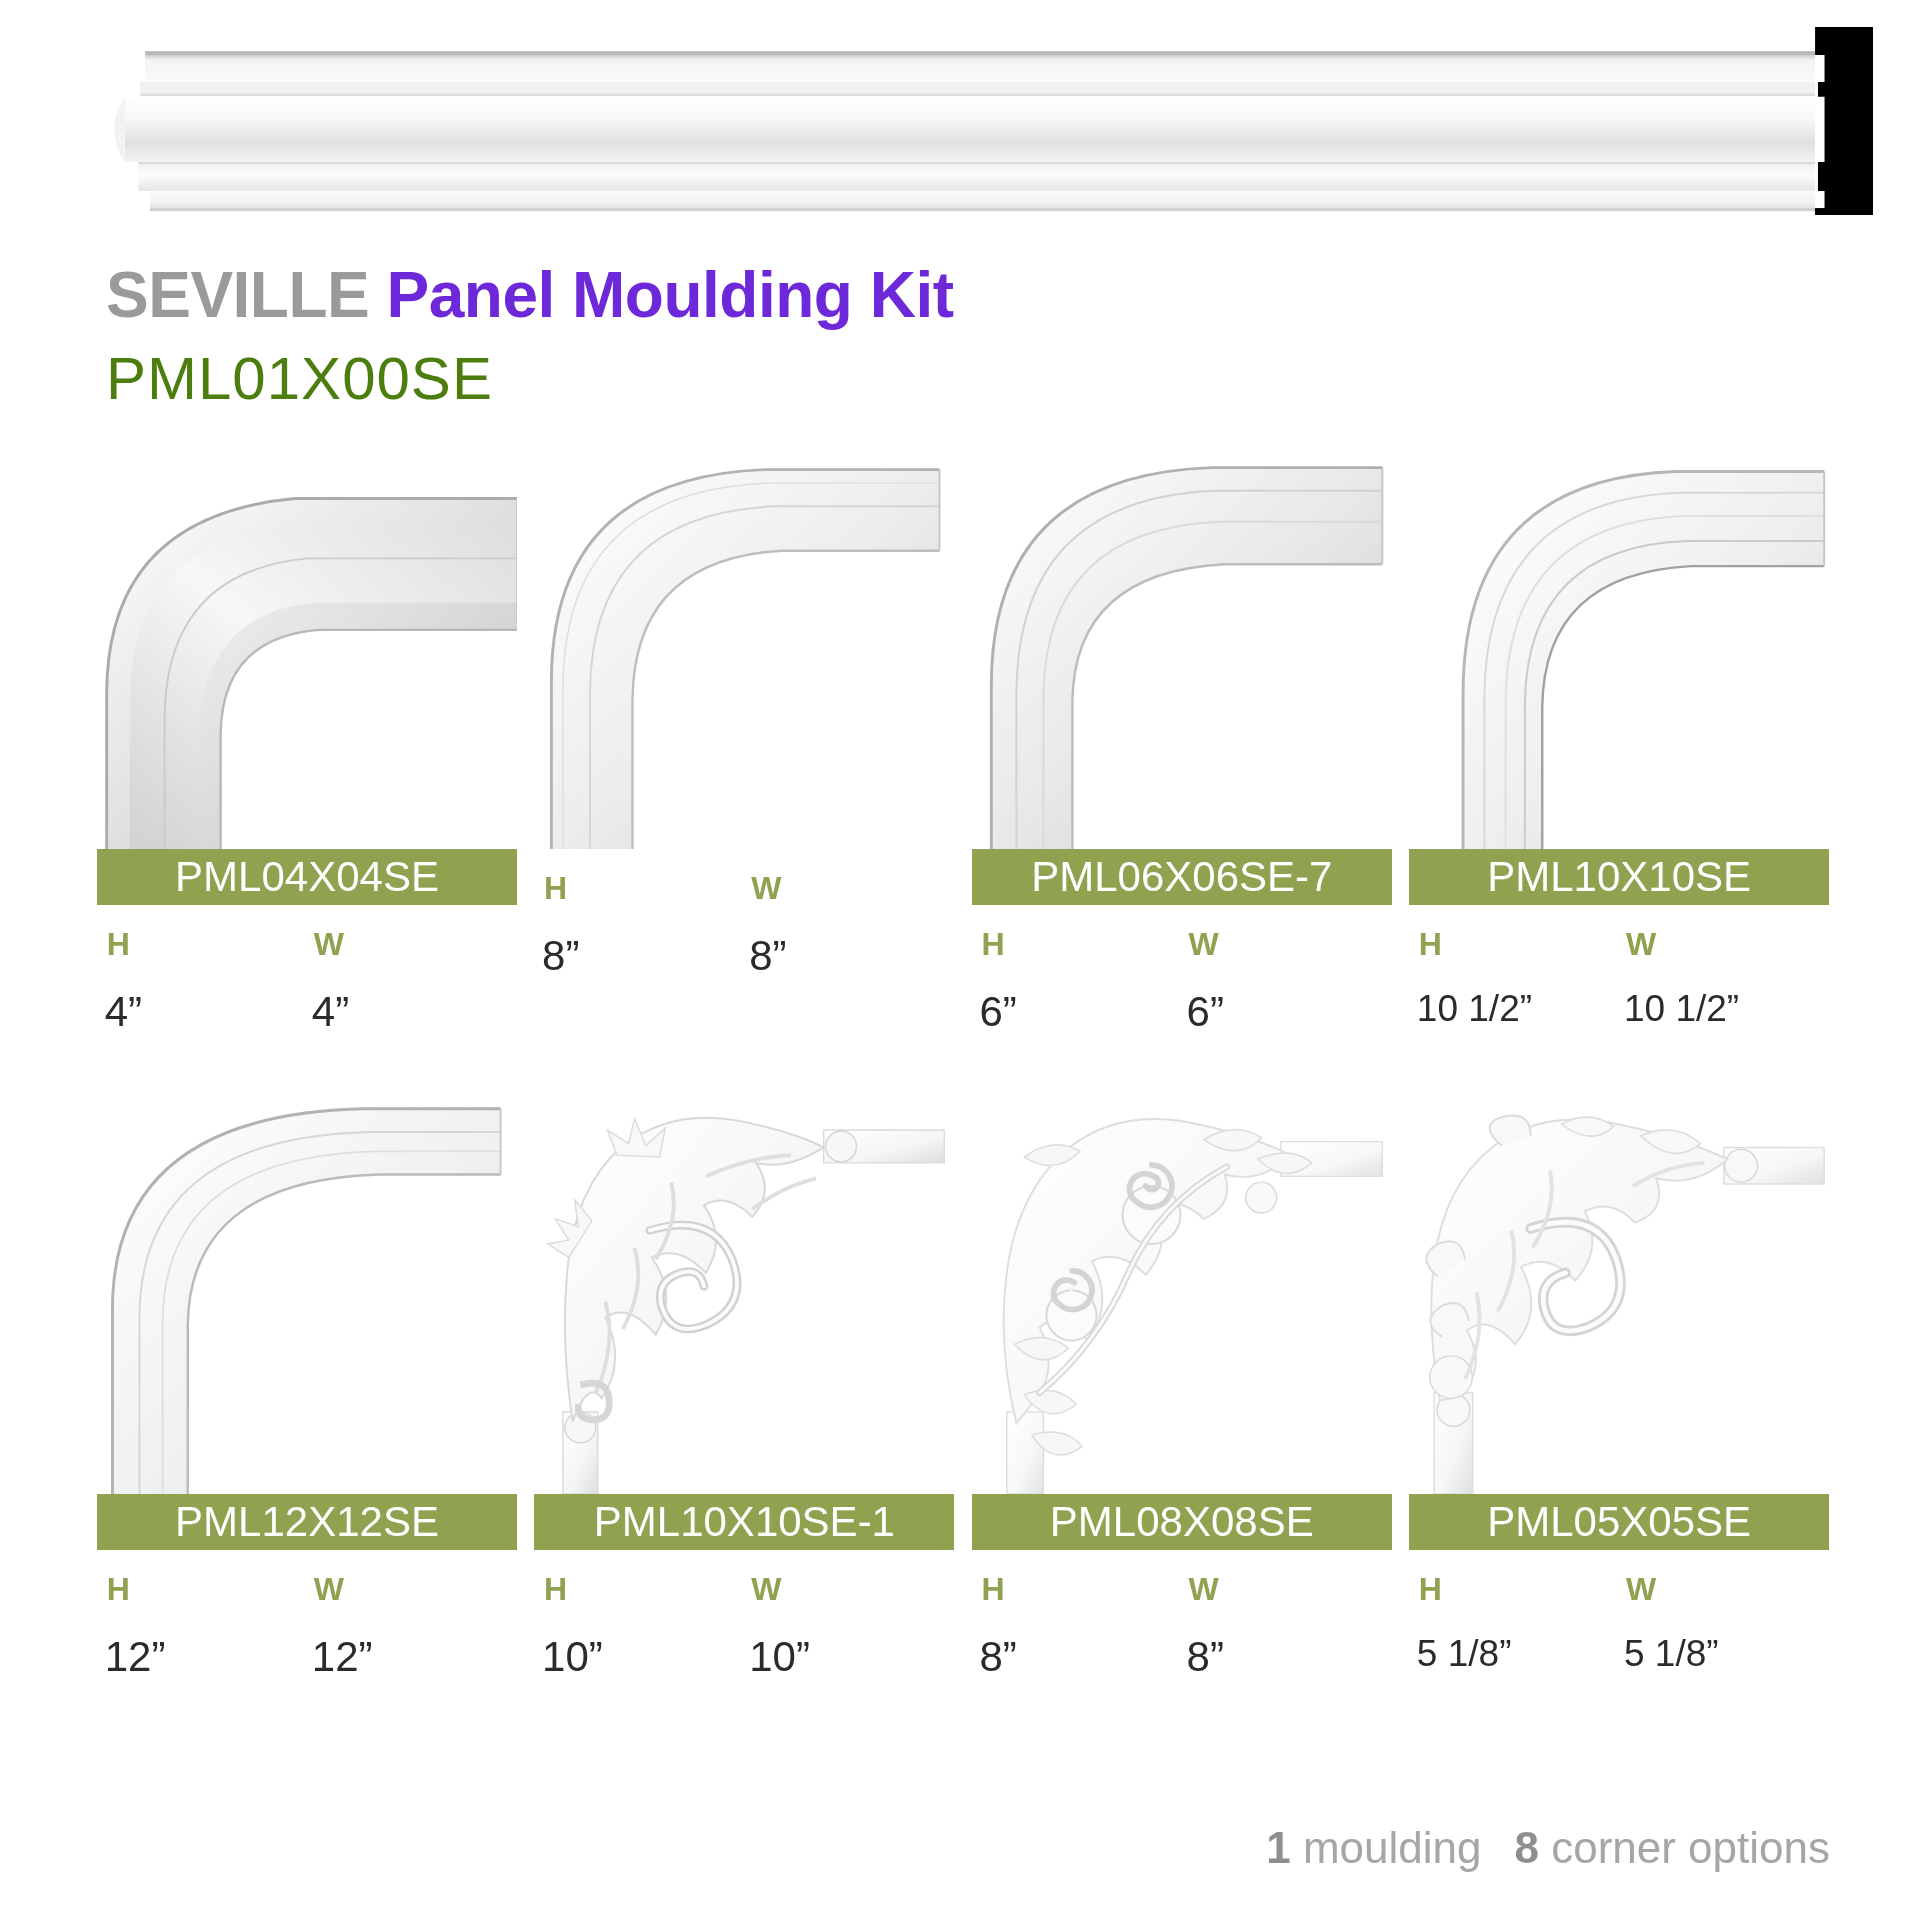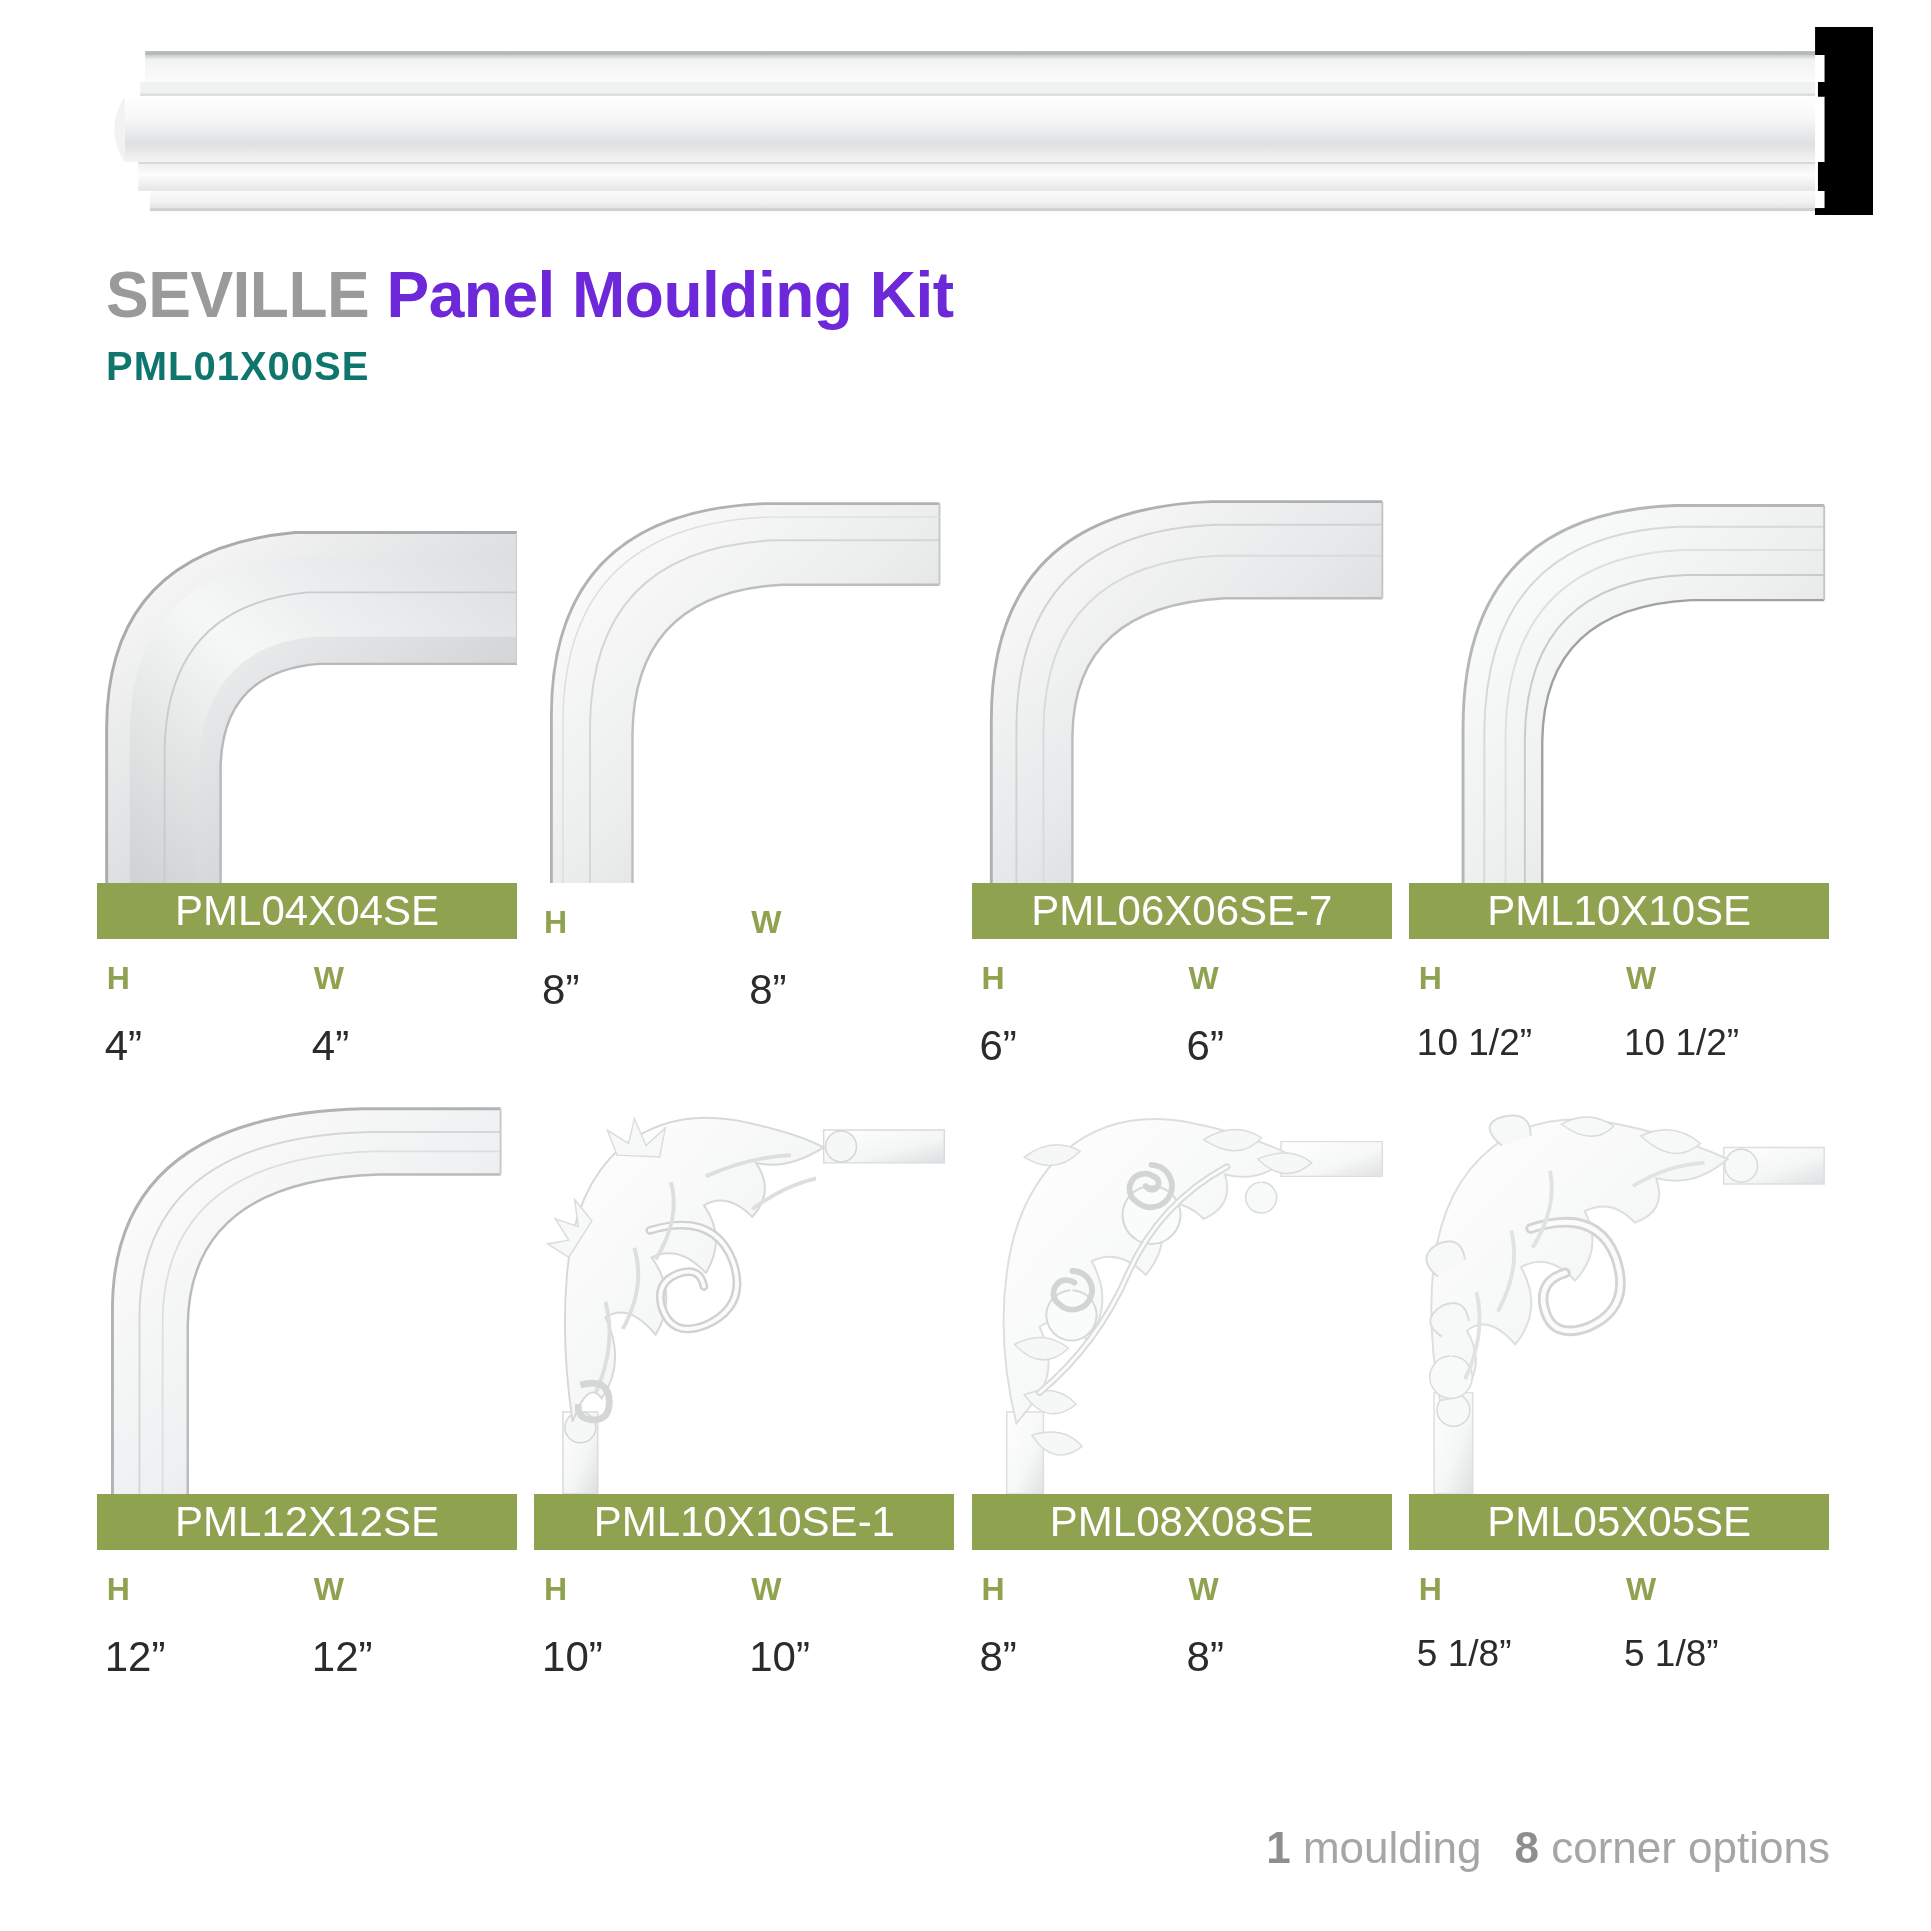--- a/index.html
+++ b/index.html
@@ -29,36 +29,36 @@
     font-size:64px;
     line-height:1.0;
     color:#9b9b9b;
     letter-spacing:-0.5px;
     white-space:nowrap;
   }
   #product-title .brand{font-weight:bold;color:#9a9a9a;}
   #product-title .rest{font-weight:bold;color:#6d28d9;}
   #product-sku{
     margin-top:17.4px;
-    font-size:40px;
-    color:#0f766e;
-    font-weight:700;
+    font-size:60px;
+    color:#4d7c0f;
+    font-weight:400;
     letter-spacing:1px;
     white-space:nowrap;
   }
 
   
   .row{
     position:absolute;
     left:97px;
     width:1748px;
     display:flex;
     gap:17.4px;
   }
-  #row-1{top:492px;}
+  #row-1{top:458px;}
   #row-2{top:1103px;}
 
   .cell{
     width:420px;
     position:relative;
   }
 
   .corner-art{
     height:391px;
     position:relative;

